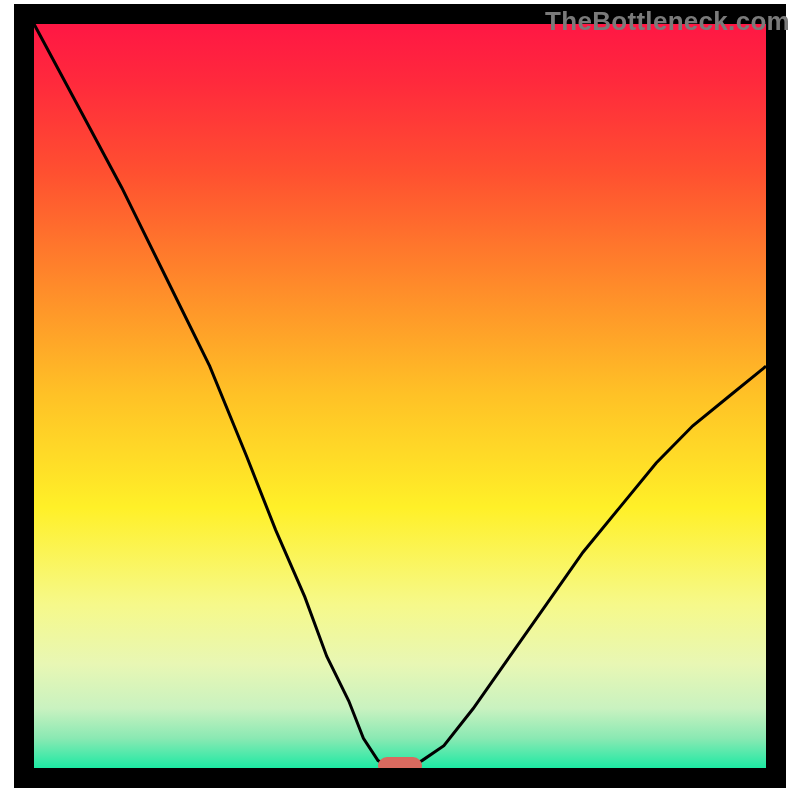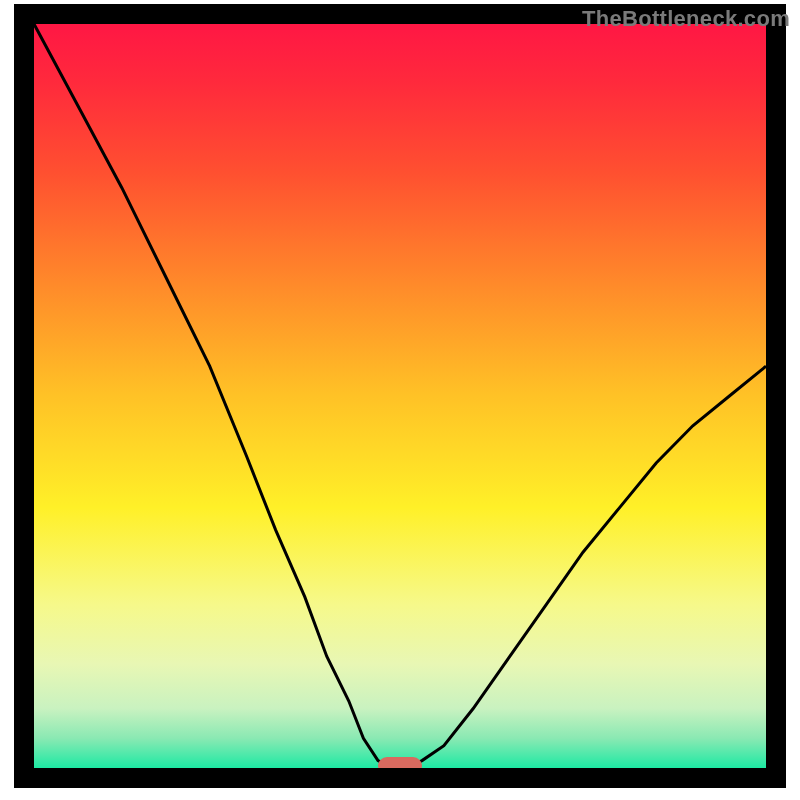--- a/index.html
+++ b/index.html
@@ -13,21 +13,21 @@
   }
   .chart-container {
     position: relative;
     width: 800px;
     height: 800px;
   }
   .watermark {
     position: absolute;
     top: 6px;
     right: 10px;
-    font-size: 22px;
+    font-size: 26px;
     font-weight: bold;
     color: #7a7a7a;
     z-index: 10;
     letter-spacing: 0.3px;
   }
   svg {
     display: block;
   }
 </style>
 </head>

